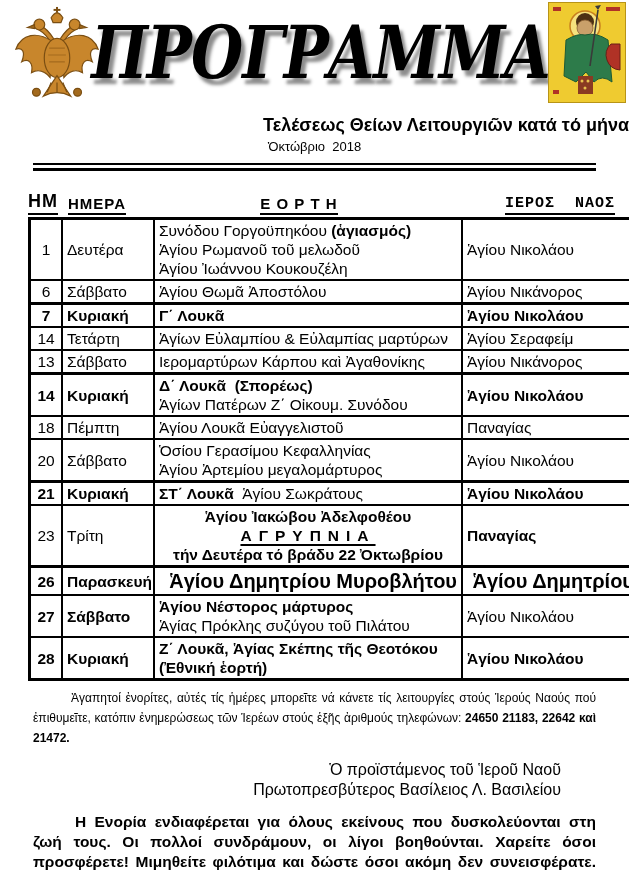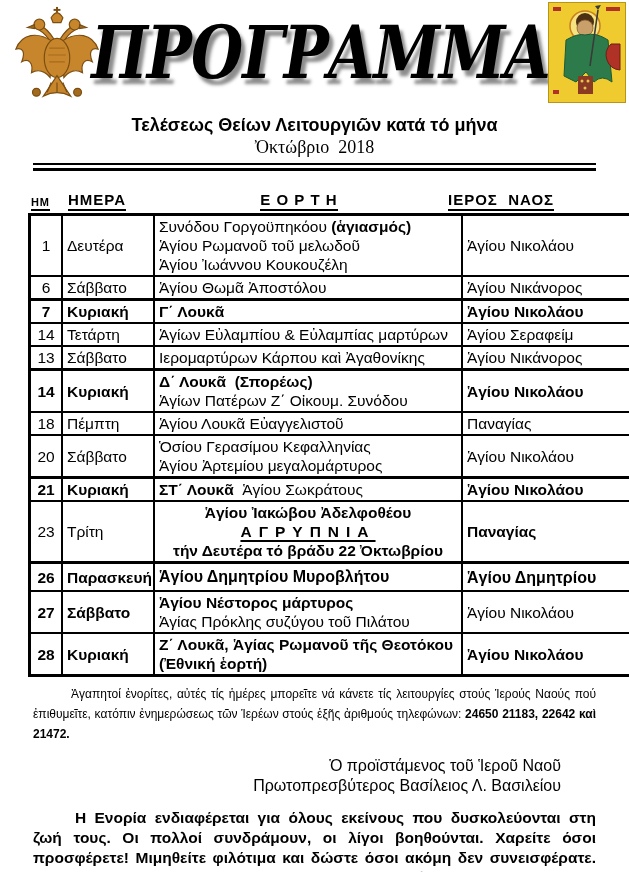--- a/index.html
+++ b/index.html
@@ -15,48 +15,48 @@
     position:absolute;left:98px;right:86px;top:0;height:104px;
     display:flex;align-items:center;justify-content:center;
     font-family:"DejaVu Serif",serif;font-style:italic;font-weight:bold;
     font-size:60px;white-space:nowrap;
     transform:scaleY(1.22);transform-origin:center;
     text-shadow:4px 5px 3px rgba(0,0,0,0.45);
     letter-spacing:-1px;
   }
   .sainticon{position:absolute;right:3px;top:2px;width:78px;height:101px;}
   
-  .subtitle1{margin-top:8px;text-align:center;font-weight:bold;font-size:18px;line-height:22px;}
-  .subtitle2{text-align:center;font-size:18px;line-height:22px;white-space:pre;font-family:Liberation Serif, serif;}
+  .subtitle1{margin-top:8px;text-align:right;font-weight:bold;font-size:18px;line-height:22px;}
+  .subtitle2{text-align:center;font-size:13px;line-height:22px;white-space:pre;}
   .dbl-rule{margin:5px 33px 0;height:3px;border-top:2px solid #000;border-bottom:3px solid #000;}
   
   .cols-header{display:flex;margin:20px 0 2px 28px;font-weight:bold;font-size:15px;align-items:flex-end;}
-  .cols-header .c1{width:22px;text-align:right;font-size:11px;}
+  .cols-header .c1{width:22px;text-align:left;font-size:18px;}
   .cols-header .c2{width:82px;padding-left:18px;}
   .cols-header .c3{width:298px;text-align:center;}
-  .cols-header .c4{width:167px;text-align:left;}
+  .cols-header .c4{width:167px;text-align:right;font-family:Liberation Mono, monospace;}
   .cols-header span{display:inline-block;border-bottom:2px solid #000;padding-bottom:1px;white-space:pre;letter-spacing:1px;}
   
   table.sched{
     margin-left:28px;border-collapse:collapse;table-layout:fixed;
     width:569px;font-size:15.5px;
   }
   table.sched{border:3px solid #000;}
   table.sched td{border:2px solid #000;vertical-align:middle;padding:1px 4px;line-height:19px;}
   td.day-cell{width:22px;text-align:center;padding:1px 1px;}
   td.wday-cell{width:82px;padding-left:6px;}
   td.feast-cell{width:298px;padding-left:7px;}
   td.church-cell{width:167px;padding-left:7px;}
   tr.thick-top td{border-top:3px solid #000;}
   .feast-cell div{white-space:pre-wrap;}
   .b{font-weight:bold;}
   .ctr{text-align:center;}
   .und{text-decoration:underline;text-underline-offset:3px;text-decoration-thickness:2px;}
   .sp{letter-spacing:7px;text-align:center;}
-  .lg{font-size:16px;line-height:24px;}
+  .lg{font-size:20px;line-height:24px;text-align:right;}
   
   .notice{margin:7px 33px 0;text-align:justify;text-indent:38px;font-size:12px;line-height:20px;}
   .signature{margin:12px 68px 0 0;text-align:right;font-size:16px;line-height:20px;}
   .appeal{margin:12px 33px 0;text-align:justify;text-indent:42px;font-weight:bold;font-size:15.5px;line-height:20px;}
 </style>
 </head>
 <body>
 
 <div class="header">
   <div class="eagle">
@@ -233,21 +233,21 @@
         <td class="feast-cell">
           <div><span class="b">Ἁγίου Νέστορος μάρτυρος</span></div>
           <div><span>Ἁγίας Πρόκλης συζύγου τοῦ Πιλάτου</span></div>
         </td>
         <td class="church-cell">Ἁγίου Νικολάου</td>
       </tr>
       <tr>
         <td class="day-cell b">28</td>
         <td class="wday-cell b">Κυριακή</td>
         <td class="feast-cell">
-          <div><span class="b">Ζ΄ Λουκᾶ, Ἁγίας Ρωμανοῦ τῆς Θεοτόκου</span></div>
+          <div><span class="b">Ζ΄ Λουκᾶ, Ἁγίας Σκέπης τῆς Θεοτόκου</span></div>
           <div><span class="b">(Ἐθνική ἑορτή)</span></div>
         </td>
         <td class="church-cell b">Ἁγίου Νικολάου</td>
       </tr>
     </tbody>
 </table>
 
 <p class="notice"><span>Ἀγαπητοί ἐνορίτες, αὐτές τίς ἡμέρες μπορεῖτε νά κάνετε τίς λειτουργίες στούς Ἱερούς Ναούς πού ἐπιθυμεῖτε, κατόπιν ἐνημερώσεως τῶν Ἱερέων στούς ἑξῆς ἀριθμούς τηλεφώνων: </span><span class="b">24650 21183, 22642 καὶ 21472.</span></p>
 
 <div class="signature">

